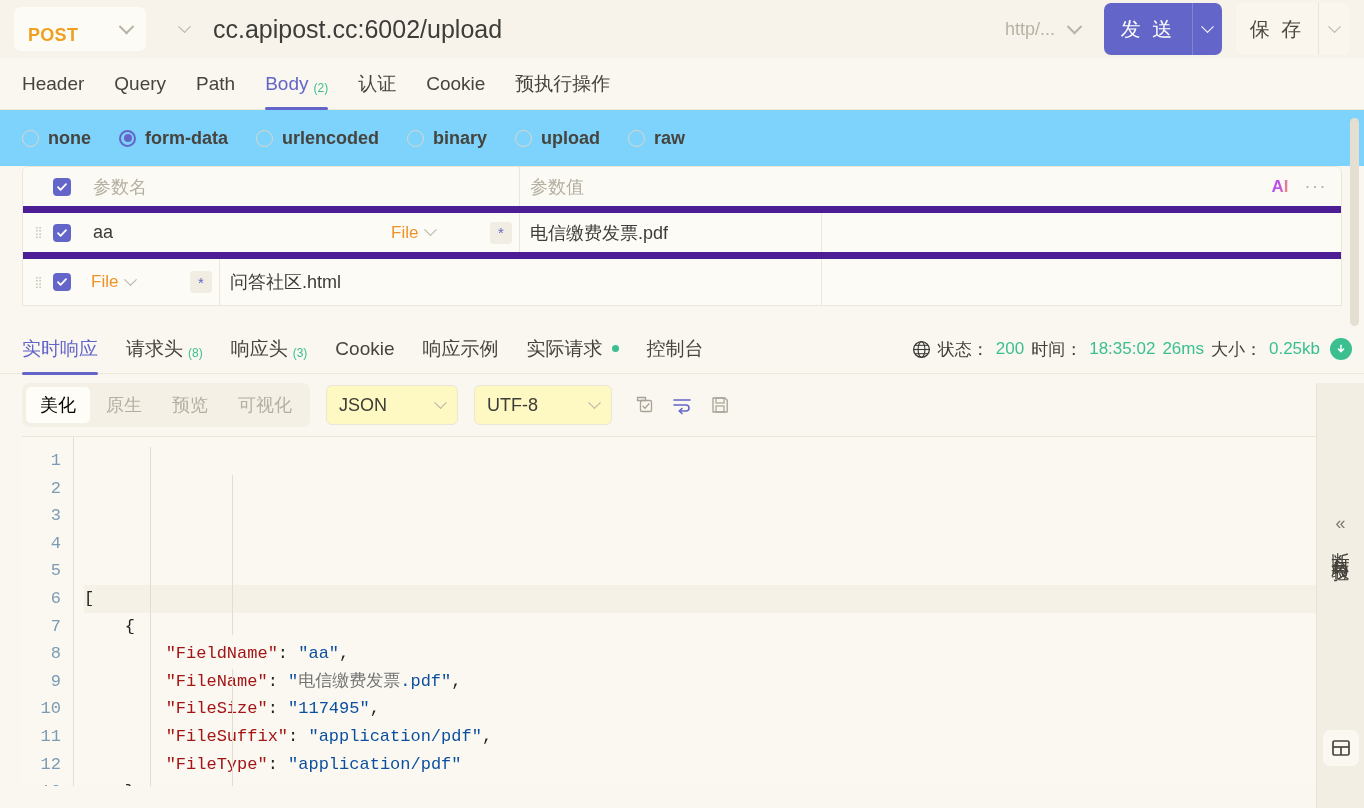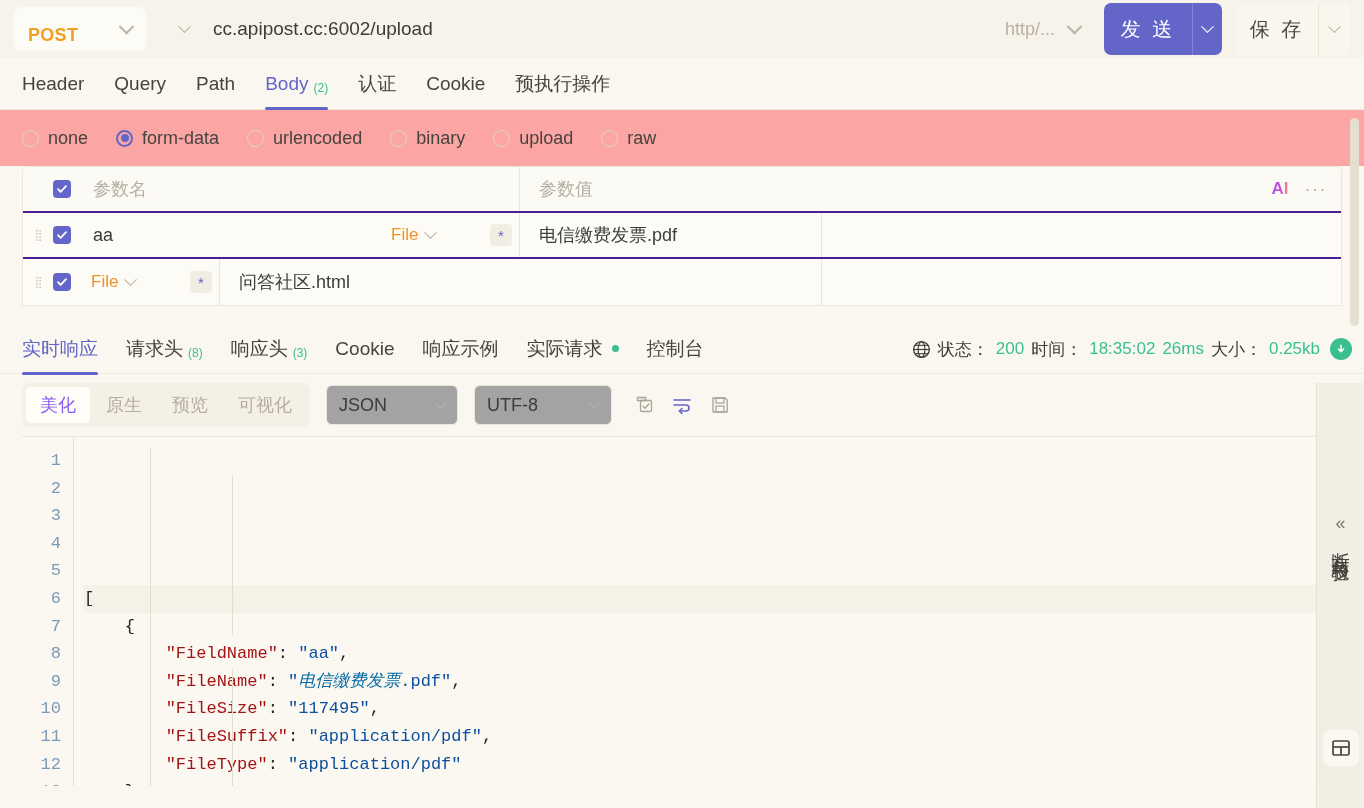--- a/index.html
+++ b/index.html
@@ -35,21 +35,21 @@
     width: 11px; height: 11px;
     border-right: 2px solid #b9b3a5;
     border-bottom: 2px solid #b9b3a5;
     transform: rotate(45deg) translate(-2px,-2px);
     display: inline-block;
   }
   .chev.sm { width: 9px; height: 9px; border-width: 1.6px; }
   .env-chev { margin-left: 34px; margin-right: 18px; display:flex; align-items:center; cursor:pointer;}
   .url-input {
     flex: 1;
-    font-size: 19px;
+    font-size: 25px;
     color: #3d3c38;
     background: transparent;
     border: none;
     outline: none;
     font-family: "Liberation Sans", sans-serif;
     padding: 0 6px;
   }
   .proto-box {
     display: flex; align-items: center; gap: 14px;
     color: #b8b2a4; font-size: 18px;
@@ -114,45 +114,46 @@
   .rtab.active::after {
     content: ""; position: absolute; left: 0; right: 0; bottom: 0;
     height: 3px; background: #6366c8; border-radius: 2px;
   }
   .cnt { font-size: 12px; color: #3bbf91; position: relative; top: 4px; }
 
   
   .radio-row {
     height: 56px; display: flex; align-items: center;
     padding: 0 22px; gap: 28px;
-    background: #fca5a5;
+    background: #7dd3fc;
+    font-weight: bold;
   }
   .radio { display: flex; align-items: center; gap: 9px; cursor: pointer; font-size: 18px; color: #46443e; }
   .rdot {
     width: 17px; height: 17px; border-radius: 50%;
     border: 1.6px solid #ded7c6; background: transparent;
     display: flex; align-items: center; justify-content: center;
   }
   .rdot.on { border-color: #6366c8; border-width: 2px; }
   .rdot.on::after { content:""; width: 8px; height: 8px; border-radius: 50%; background: #6366c8; }
 
   
   .tablewrap { padding: 0 22px; }
   .ptable { border: 1px solid #ece6d9; border-radius: 6px 6px 0 0; overflow: hidden; background: #fdfbf6; }
-  .prow { display: flex; align-items: center; height: 46px; border-bottom: 2px solid #4c1d95; }
+  .prow { display: flex; align-items: center; height: 46px; border-bottom: 7px solid #4c1d95; }
   .prow.head { background: #fcfaf4; }
   .prow.head .cell { color: #b5afa1; }
   .prow:last-child { border-bottom: none; }
   .cell { font-size: 18px; color: #3d3c38; display: flex; align-items: center; height: 100%; }
   .c-drag { width: 30px; justify-content: center; color: #c6c0b2; font-size: 15px; cursor: grab; letter-spacing:-1px;}
   .c-chk { width: 38px; justify-content: flex-start; }
   .c-name { flex: 0 0 300px; padding-left: 2px; }
   .c-type { flex: 0 0 92px; color: #f0922a; font-size: 17px; gap: 8px; }
   .c-req { flex: 0 0 36px; justify-content: center; }
-  .c-val { flex: 1; padding-left: 19px; border-left: 1px solid #ece6d9; }
+  .c-val { flex: 1; padding-left: 10px; border-left: 1px solid #ece6d9; }
   .c-desc { flex: 0 0 430px; padding-left: 16px; border-left: 1px solid #ece6d9; }
   .c-acts { flex: 0 0 90px; justify-content: flex-end; padding-right: 14px; gap: 16px; }
   .chk {
     width: 18px; height: 18px; border-radius: 4px;
     background: #6366c8; display: flex; align-items: center; justify-content: center;
     cursor: pointer;
   }
   .chk svg { display: block; }
   .star {
     width: 22px; height: 22px; background: #f2ede2; border-radius: 4px;
@@ -201,24 +202,24 @@
   .resp-toolbar {
     height: 62px; display: flex; align-items: center;
     padding: 0 22px; gap: 16px;
   }
   .seg {
     display: flex; background: #f4f0e5; border-radius: 7px; padding: 4px; gap: 2px;
   }
   .seg-item {
     padding: 6px 14px; font-size: 18px; color: #b5afa1; border-radius: 5px; cursor: pointer;
   }
-  .seg-item.active { background: #fffdf8; color: #8b5cf6; }
+  .seg-item.active { background: #fffdf8; color: #000000; }
   .sel {
     width: 132px; height: 40px; border: 1px solid #ece6d9; border-radius: 6px;
-    background: #a3a3a3; display: flex; align-items: center; justify-content: space-between;
+    background: #fef9c3; display: flex; align-items: center; justify-content: space-between;
     padding: 0 12px; font-size: 18px; color: #3d3c38; cursor: pointer;
   }
   .sel.narrow { width: 138px; }
   .tb-icons { display: flex; align-items: center; gap: 18px; margin-left: 6px; }
   .tb-ico { cursor: pointer; display: flex; }
 
   
   .editor {
     margin: 0 22px;
     border-top: 1px solid #ece6d9;
@@ -241,21 +242,21 @@
     font-family: "Liberation Mono", "DejaVu Sans Mono", monospace;
     font-size: 17px; line-height: 27.6px;
     white-space: pre; overflow: hidden;
     position: relative;
   }
   .code .ln { height: 27.6px; }
   .code .ln.hl { background: #f5f1e7; }
   .k { color: #a31515; }
   .s { color: #0b4f9e; }
   .p { color: #222; }
-  .cjk { color: #0369a1; font-style: italic; }
+  .cjk { color: #737373; }
   .indent-guide {
     position: absolute; top: 10px; width: 1px; background: #e3ddcf;
   }
   .code-hscroll {
     position: absolute; right: 0; top: 2px; width: 14px; height: 6px;
     background: #55544e; border-radius: 2px;
   }
   .code-vtrack {
     position: absolute; right: 0; top: 0; bottom: 0; width: 14px;
     background: #ece7da;

